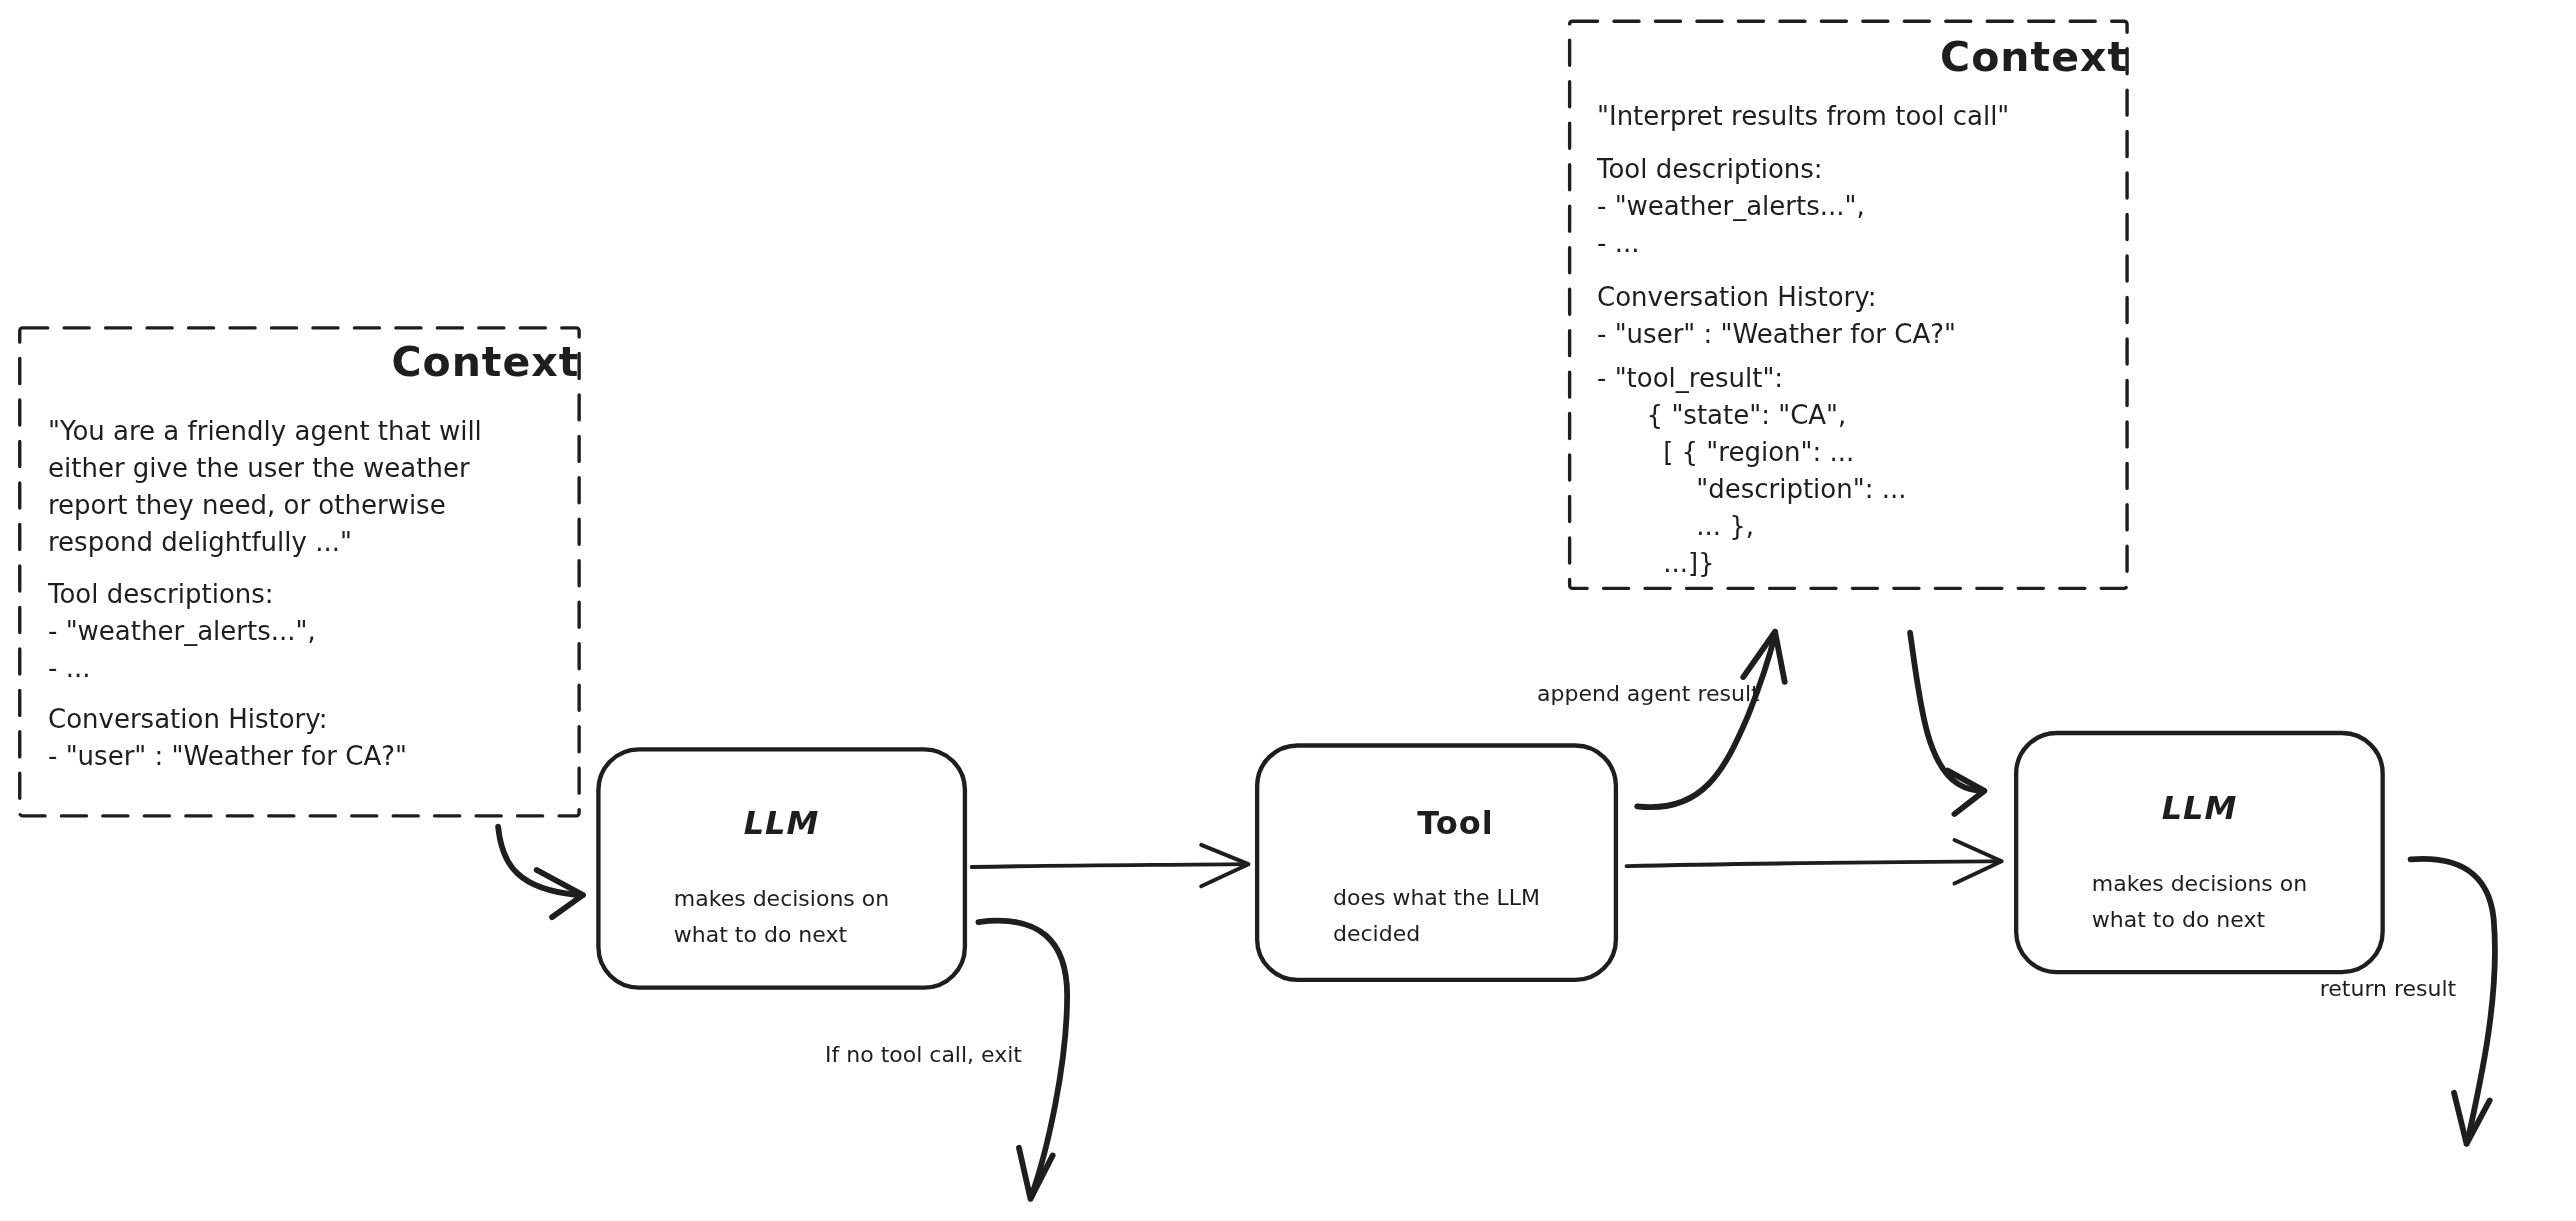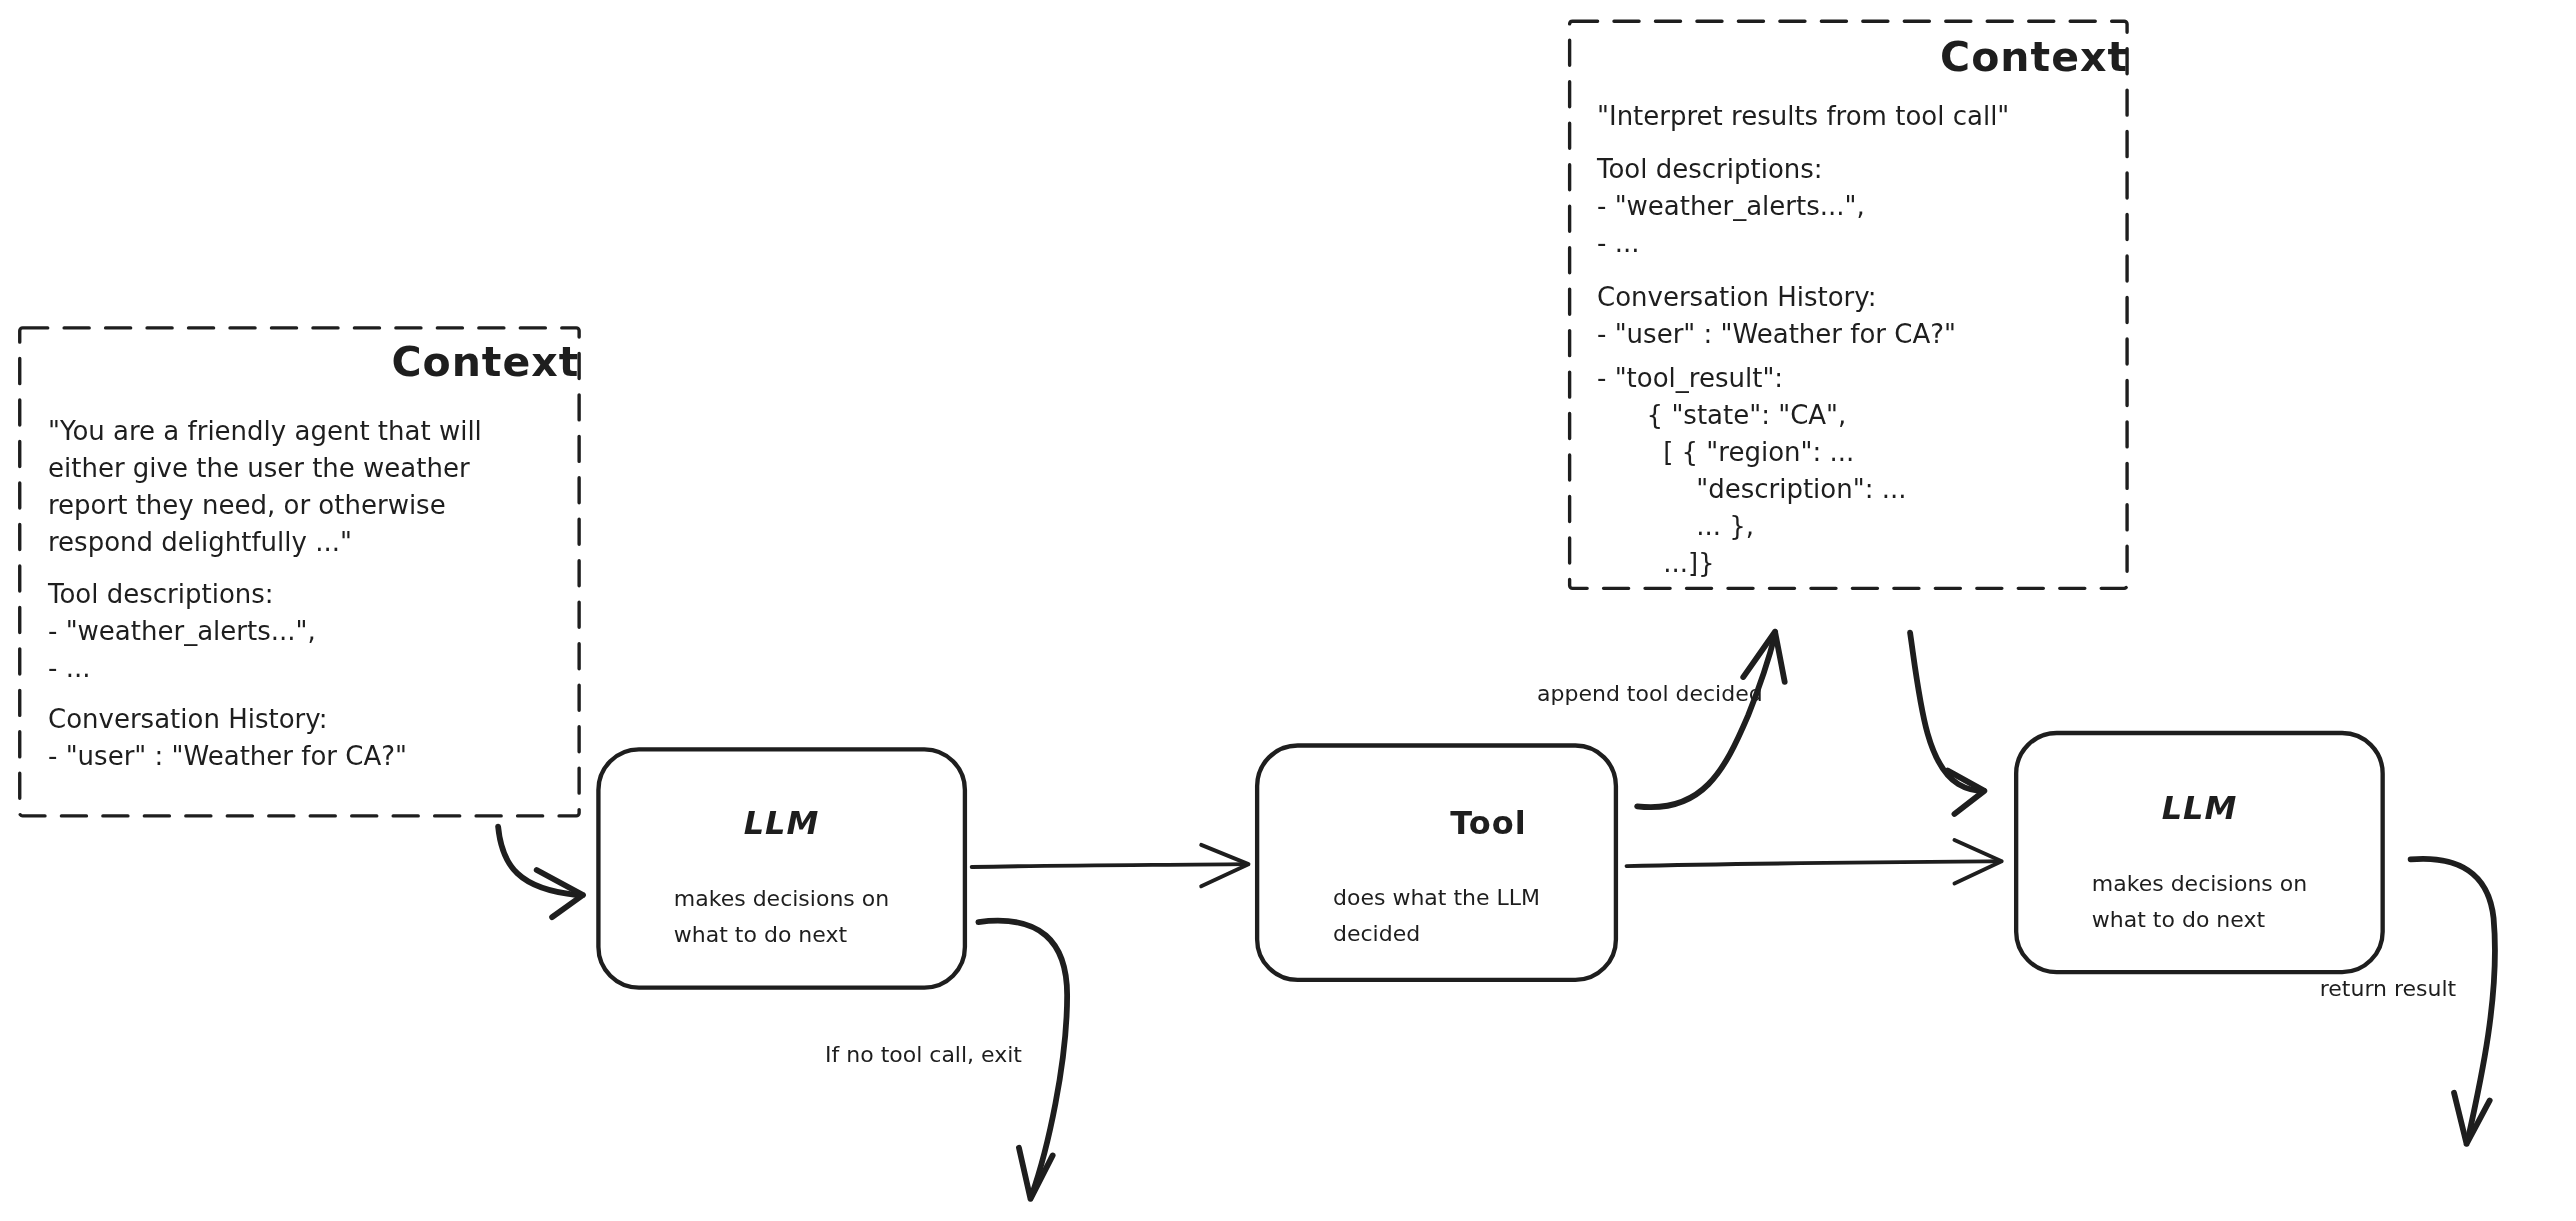--- a/index.html
+++ b/index.html
@@ -106,26 +106,26 @@
         [ { "region": ...
             "description": ...
             ... },
         ...]}</p>
   </div>
 
   <div class="abs node-title italic" style="left:598px;top:804px;width:367px;">LLM</div>
   <div class="abs node-sub" style="left:598px;top:881px;width:367px;">makes decisions on
 what to do next</div>
 
-  <div class="abs node-title" style="left:1309px;top:804px;width:359px;">Tool</div>
+  <div class="abs node-title" style="left:1276px;top:804px;width:359px;">Tool</div>
   <div class="abs node-sub" style="left:1257px;top:880px;width:359px;">does what the LLM
 decided</div>
 
   <div class="abs node-title italic" style="left:2016px;top:789px;width:367px;">LLM</div>
   <div class="abs node-sub" style="left:2016px;top:866px;width:367px;">makes decisions on
 what to do next</div>
 
-  <div class="abs edge-label" style="left:1537px;top:681px;width:212px;">append tool decided</div>
+  <div class="abs edge-label" style="left:1537px;top:681px;width:212px;">append agent result</div>
   <div class="abs edge-label" style="left:810px;top:1042px;width:227px;">If no tool call, exit</div>
   <div class="abs edge-label" style="left:2306px;top:976px;width:164px;">return result</div>
 
 </div>
 
 
 </body></html>

